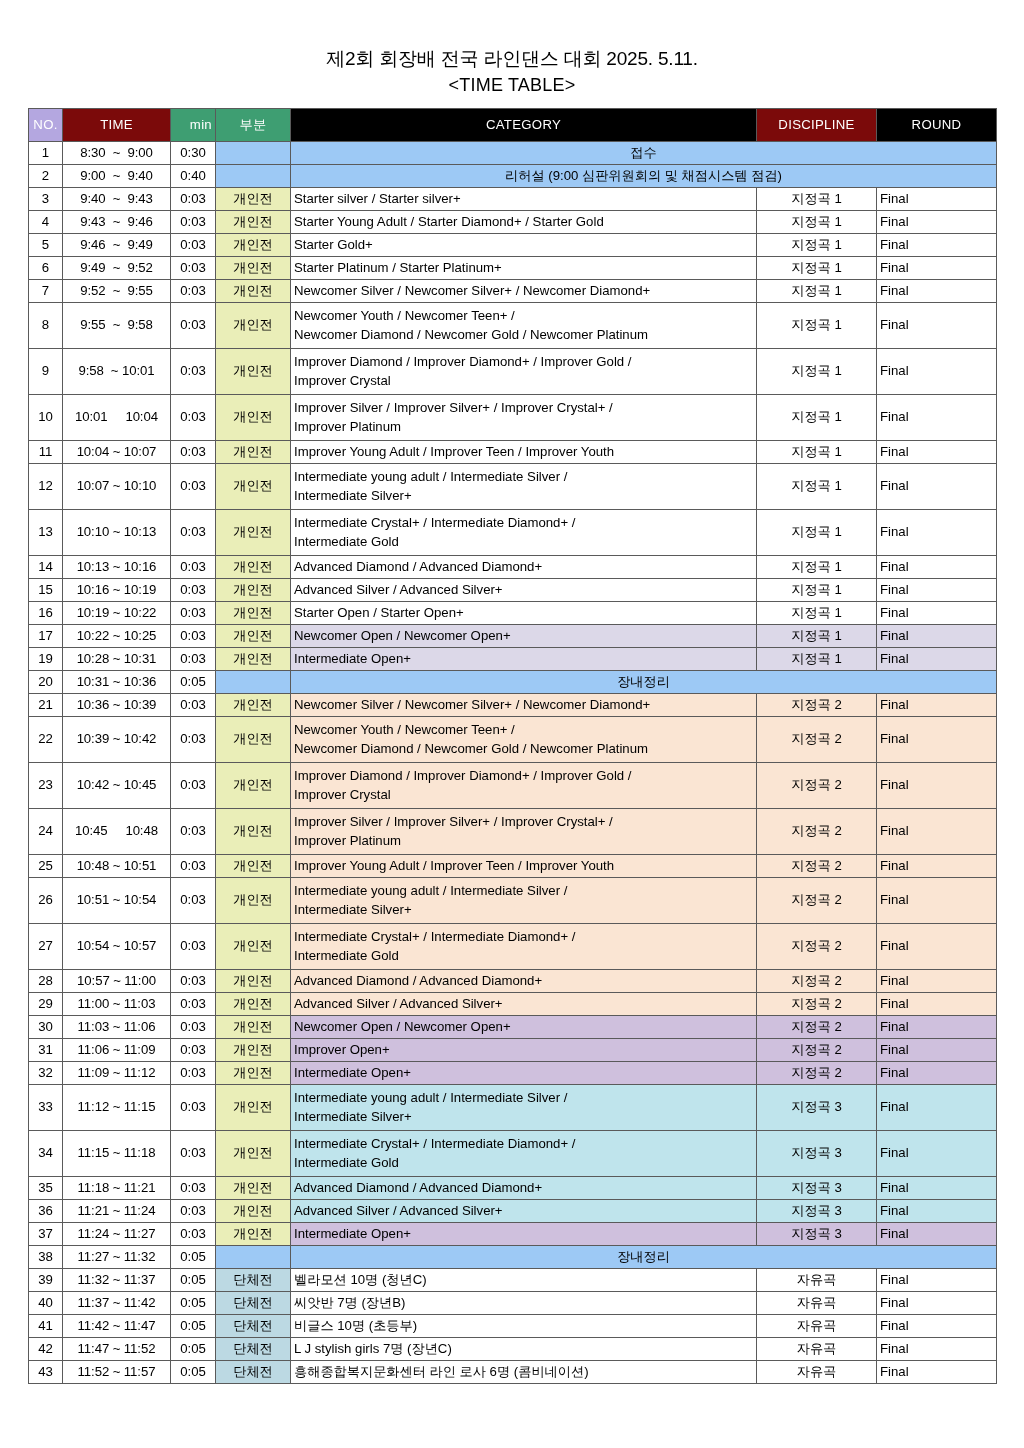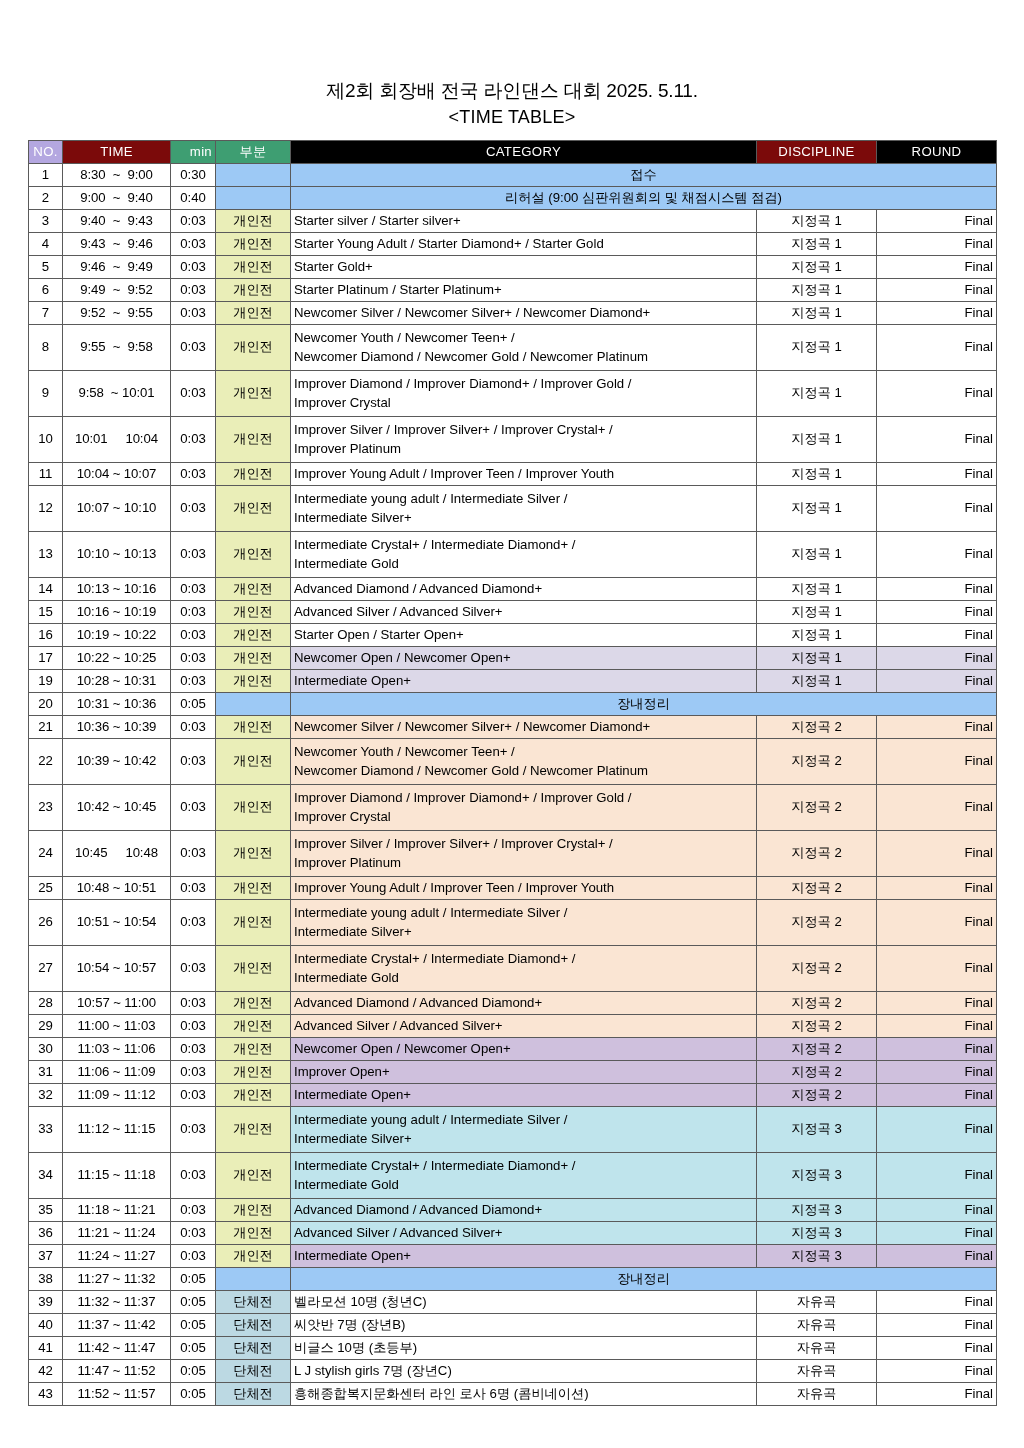--- a/index.html
+++ b/index.html
@@ -12,21 +12,20 @@
   }
   #page {
     width: 1024px; height: 1448px;
     position: relative;
     background: #ffffff;
     overflow: hidden;
   }
   .title-block {
     padding-top: 46px;
     text-align: center;
-    margin-top: 32px;
   }
   .title-main {
     font-size: 19px;
     line-height: 26px;
     letter-spacing: -0.2px;
     white-space: nowrap;
   }
   .title-sub {
     font-size: 18px;
     line-height: 26px;
@@ -52,38 +51,38 @@
   
   col.c-no   { width: 34px; }
   col.c-time { width: 108px; }
   col.c-min  { width: 45px; }
   col.c-part { width: 75px; }
   col.c-cat  { width: 466px; }
   col.c-disc { width: 120px; }
   col.c-round{ width: 120px; }
 
   
-  thead td { height: 23px; color: #ffffff; text-align: center; font-size: 14px; letter-spacing: 0.3px; }
+  thead td { height: 33px; color: #ffffff; text-align: center; font-size: 14px; letter-spacing: 0.3px; }
   td.h-no    { background: #b4a7e0; }
   td.h-time  { background: #7b0a0a; margin-left: 44px; }
   td.h-min   { background: #3e9e72; text-align: right; }
   td.h-part  { background: #3e9e72; }
   td.h-cat   { background: #000000; }
   td.h-disc  { background: #7b0a0a; }
   td.h-round { background: #000000; }
 
   
   td.no    { text-align: center; }
   td.time  { text-align: center; white-space: pre; letter-spacing: -0.1px; }
   td.min   { text-align: center; }
   td.part  { text-align: center; }
   td.cat   { text-align: left; padding-left: 8px; margin-left: 16px; }
   td.cat.center { text-align: center; padding-left: 3px; }
   td.disc  { text-align: center; }
-  td.round { text-align: right; }
+  td.round { text-align: left; }
 
   tr.r1 td { height: 23px; }
   tr.r2 td { height: 46px; }
 
   
   .bg-white   { background: #ffffff; }
   .bg-blue    { background: #9dc9f5; }
   .bg-green   { background: #eaeeb8; }
   .bg-peach   { background: #fae5d3; }
   .bg-lav     { background: #dcd8e8; }

